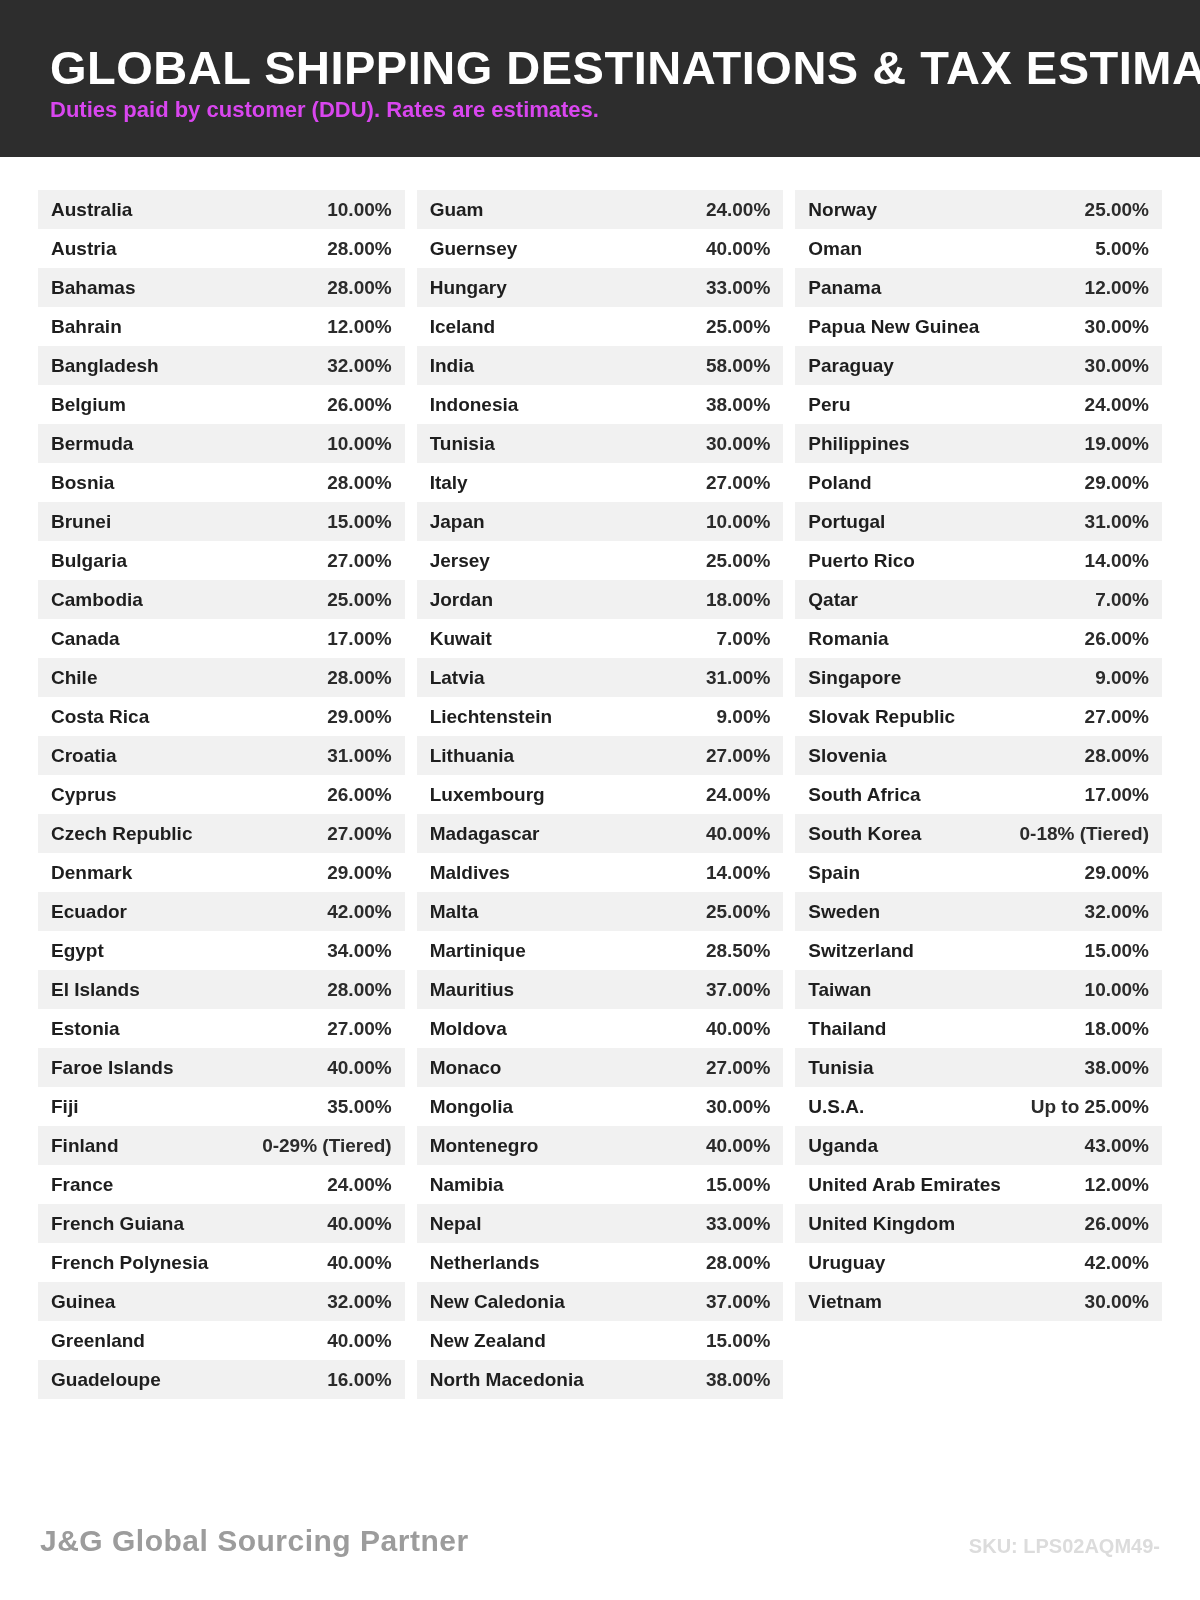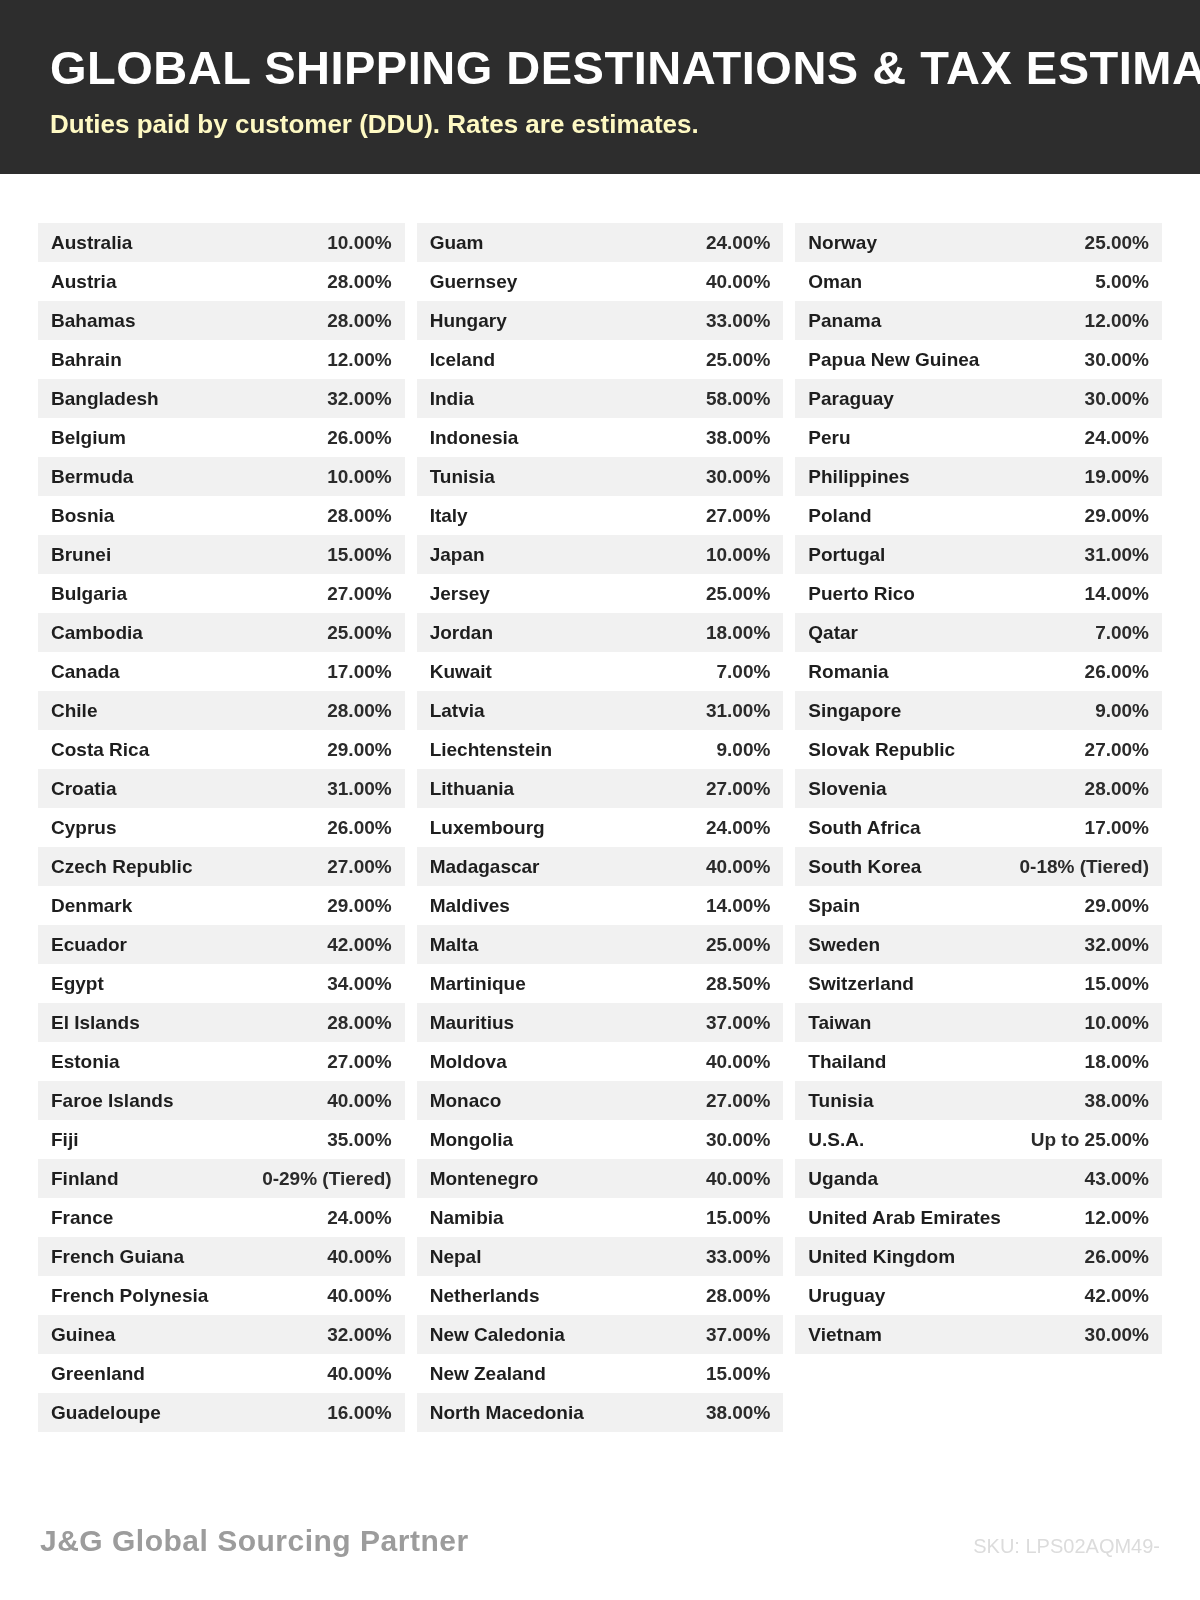--- a/index.html
+++ b/index.html
@@ -20,29 +20,29 @@
     color: #ffffff;
     padding: 40px 50px 34px 50px;
   }
   .header .title {
     font-size: 47px;
     font-weight: 800;
     letter-spacing: 0.5px;
     white-space: nowrap;
   }
   .header .subtitle {
-    margin-top: 14px;
-    font-size: 26px;
+    margin-top: 2px;
+    font-size: 22px;
     font-weight: 700;
-    color: #fef9c3;
+    color: #d946ef;
   }
   .table-wrap {
     display: flex;
     gap: 12px;
-    padding: 49px 38px 0 38px;
+    padding: 33px 38px 0 38px;
   }
   .col {
     flex: 1;
     display: flex;
     flex-direction: column;
   }
   .row {
     display: flex;
     justify-content: space-between;
     align-items: center;
@@ -76,21 +76,21 @@
     text-align: right;
   }
   .footer .brand {
     font-size: 30px;
     font-weight: 800;
     color: #9c9c9c;
     letter-spacing: 0.5px;
   }
   .footer .sku {
     font-size: 20px;
-    font-weight: 400;
+    font-weight: 700;
     color: #dcdcdc;
   }
 </style>
 </head>
 <body>
 
 <div class="page">
 
   <div class="header">
     <div class="title">GLOBAL SHIPPING DESTINATIONS &amp; TAX ESTIMATES</div>

